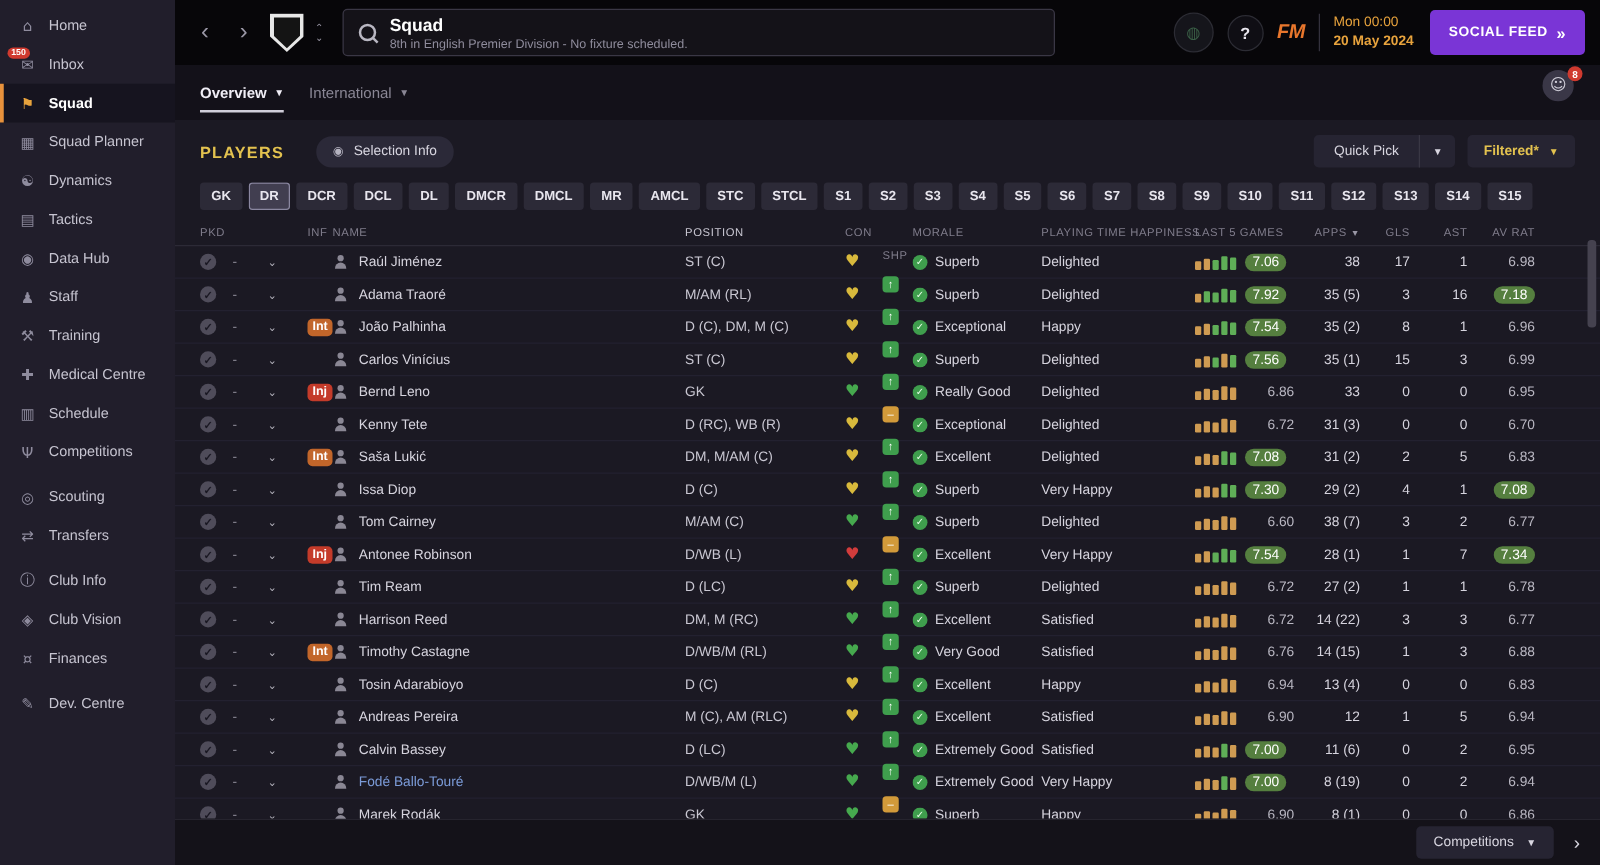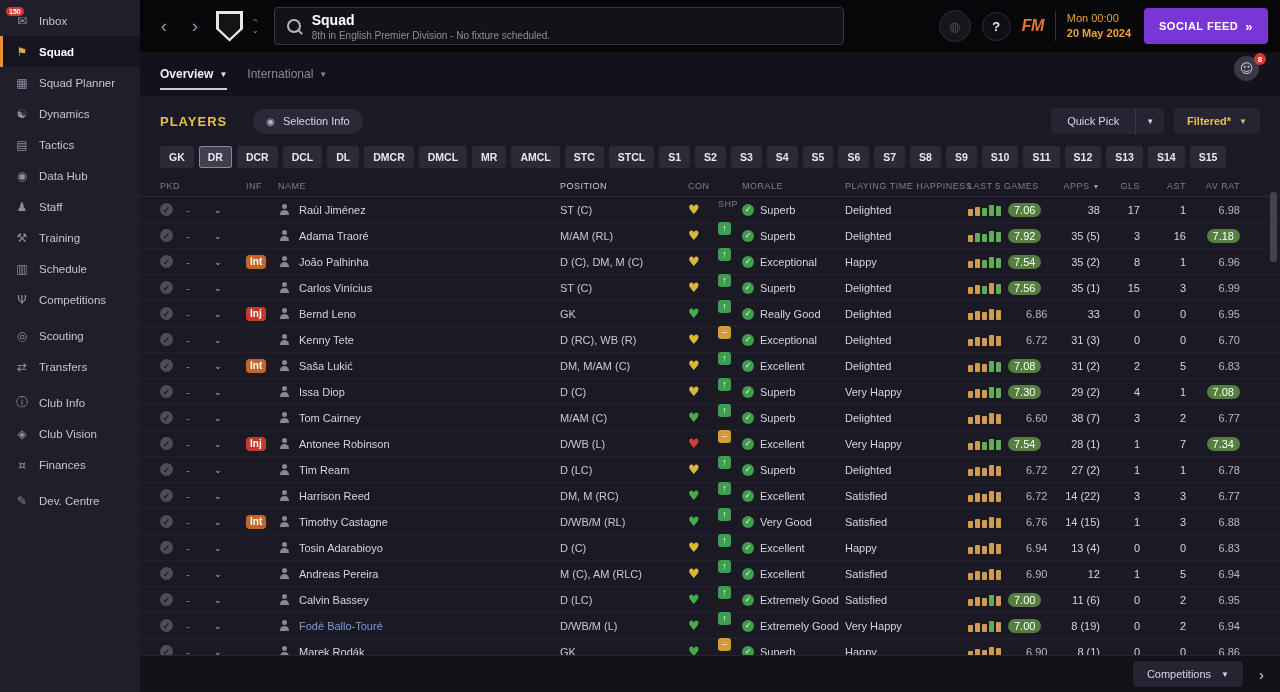--- a/index.html
+++ b/index.html
@@ -86,21 +86,21 @@
 
   
   .thead{display:flex;align-items:center;height:20px;padding:0 14px 0 20px;color:#807d8c;font-size:9px;letter-spacing:.5px;border-bottom:1px solid #2c2a36;flex-shrink:0;}
   .tbody{flex:1;overflow:hidden;}
   .row{display:flex;align-items:center;height:26px;padding:0 14px 0 20px;border-bottom:1px solid #232130;font-size:11px;color:#d6d4de;cursor:pointer;box-sizing:border-box;}
   .c-pkd{width:26px;flex-shrink:0;}
   .c-dash{width:28px;color:#8a8794;flex-shrink:0;}
   .c-chev{width:32px;color:#b9b7c2;font-size:9px;flex-shrink:0;}
   .c-chev::before{content:"⌄";}
   .thead .c-chev::before{content:"";}
-  .c-inf{width:32px;flex-shrink:0;}
+  .c-inf{width:20px;flex-shrink:0;}
   .c-name{width:282px;display:flex;align-items:center;gap:8px;flex-shrink:0;overflow:hidden;white-space:nowrap;}
   .c-pos{width:128px;color:#c9c7d2;flex-shrink:0;overflow:hidden;white-space:nowrap;}
   .c-con{width:30px;flex-shrink:0;}
   .c-shp{width:24px;flex-shrink:0;margin-top:36px;}
   .c-morale{width:103px;display:flex;gap:6px;align-items:center;flex-shrink:0;overflow:hidden;white-space:nowrap;}
   .c-pth{width:123px;flex-shrink:0;white-space:nowrap;}
   .c-last5{width:84px;display:flex;align-items:center;gap:7px;flex-shrink:0;}
   .c-apps{width:48px;text-align:right;flex-shrink:0;white-space:nowrap;}
   .c-gls{width:40px;text-align:right;flex-shrink:0;}
   .c-ast{width:46px;text-align:right;flex-shrink:0;}
@@ -149,20 +149,25 @@
   .vthumb{position:absolute;right:3px;top:192px;width:7px;height:70px;background:#45424f;border-radius:3px;cursor:pointer;}
 </style>
 </head>
 <body>
 
 <div class="app">
 
   <aside class="sidebar">
     <nav id="sidebar-nav">
         <div class="sb-item">
+
+      <span class="sb-icon icon-home"></span>
+      <span class="sb-label">Home</span>
+    </div>
+        <div class="sb-item">
       <span class="sb-badge" style="display: inline-block;">150</span>
       <span class="sb-icon icon-inbox"></span>
       <span class="sb-label">Inbox</span>
     </div>
         <div class="sb-item active">
 
       <span class="sb-icon icon-squad"></span>
       <span class="sb-label">Squad</span>
     </div>
         <div class="sb-item">
@@ -187,20 +192,25 @@
     </div>
         <div class="sb-item">
 
       <span class="sb-icon icon-staff"></span>
       <span class="sb-label">Staff</span>
     </div>
         <div class="sb-item">
 
       <span class="sb-icon icon-training"></span>
       <span class="sb-label">Training</span>
+    </div>
+        <div class="sb-item">
+
+      <span class="sb-icon icon-medical-centre"></span>
+      <span class="sb-label">Medical Centre</span>
     </div>
         <div class="sb-item">
 
       <span class="sb-icon icon-schedule"></span>
       <span class="sb-label">Schedule</span>
     </div>
         <div class="sb-item">
 
       <span class="sb-icon icon-competitions"></span>
       <span class="sb-label">Competitions</span>

